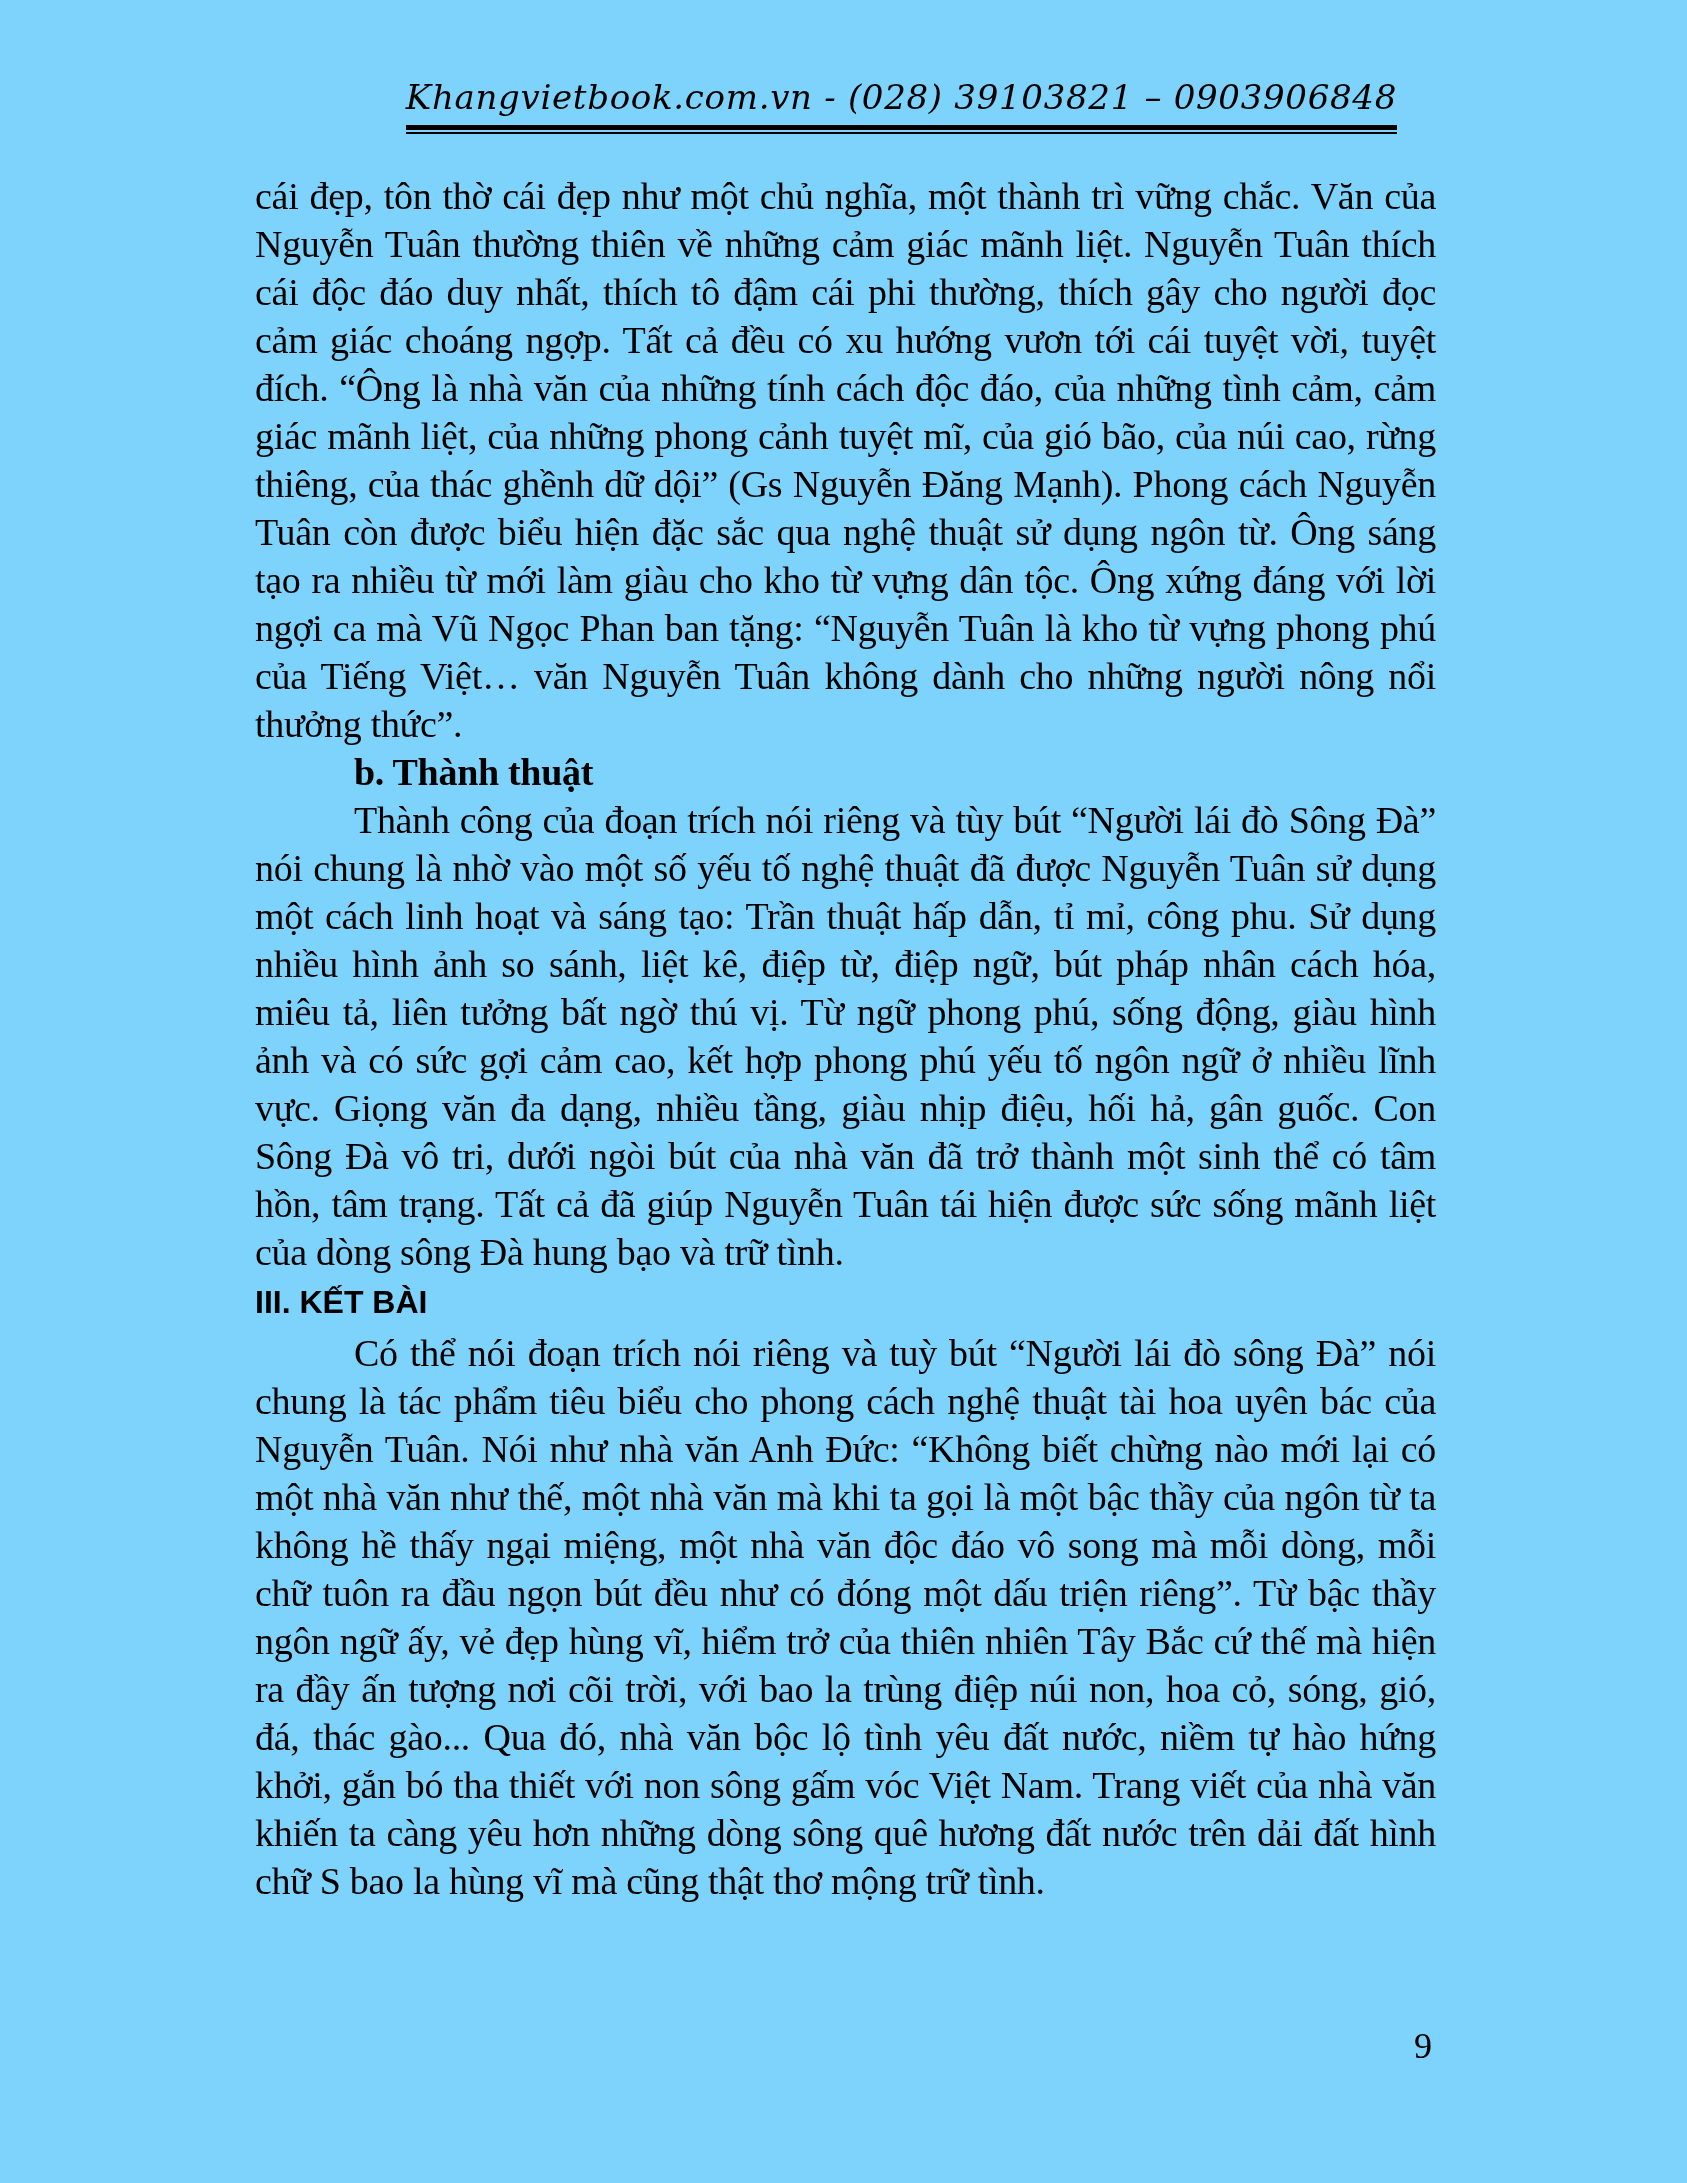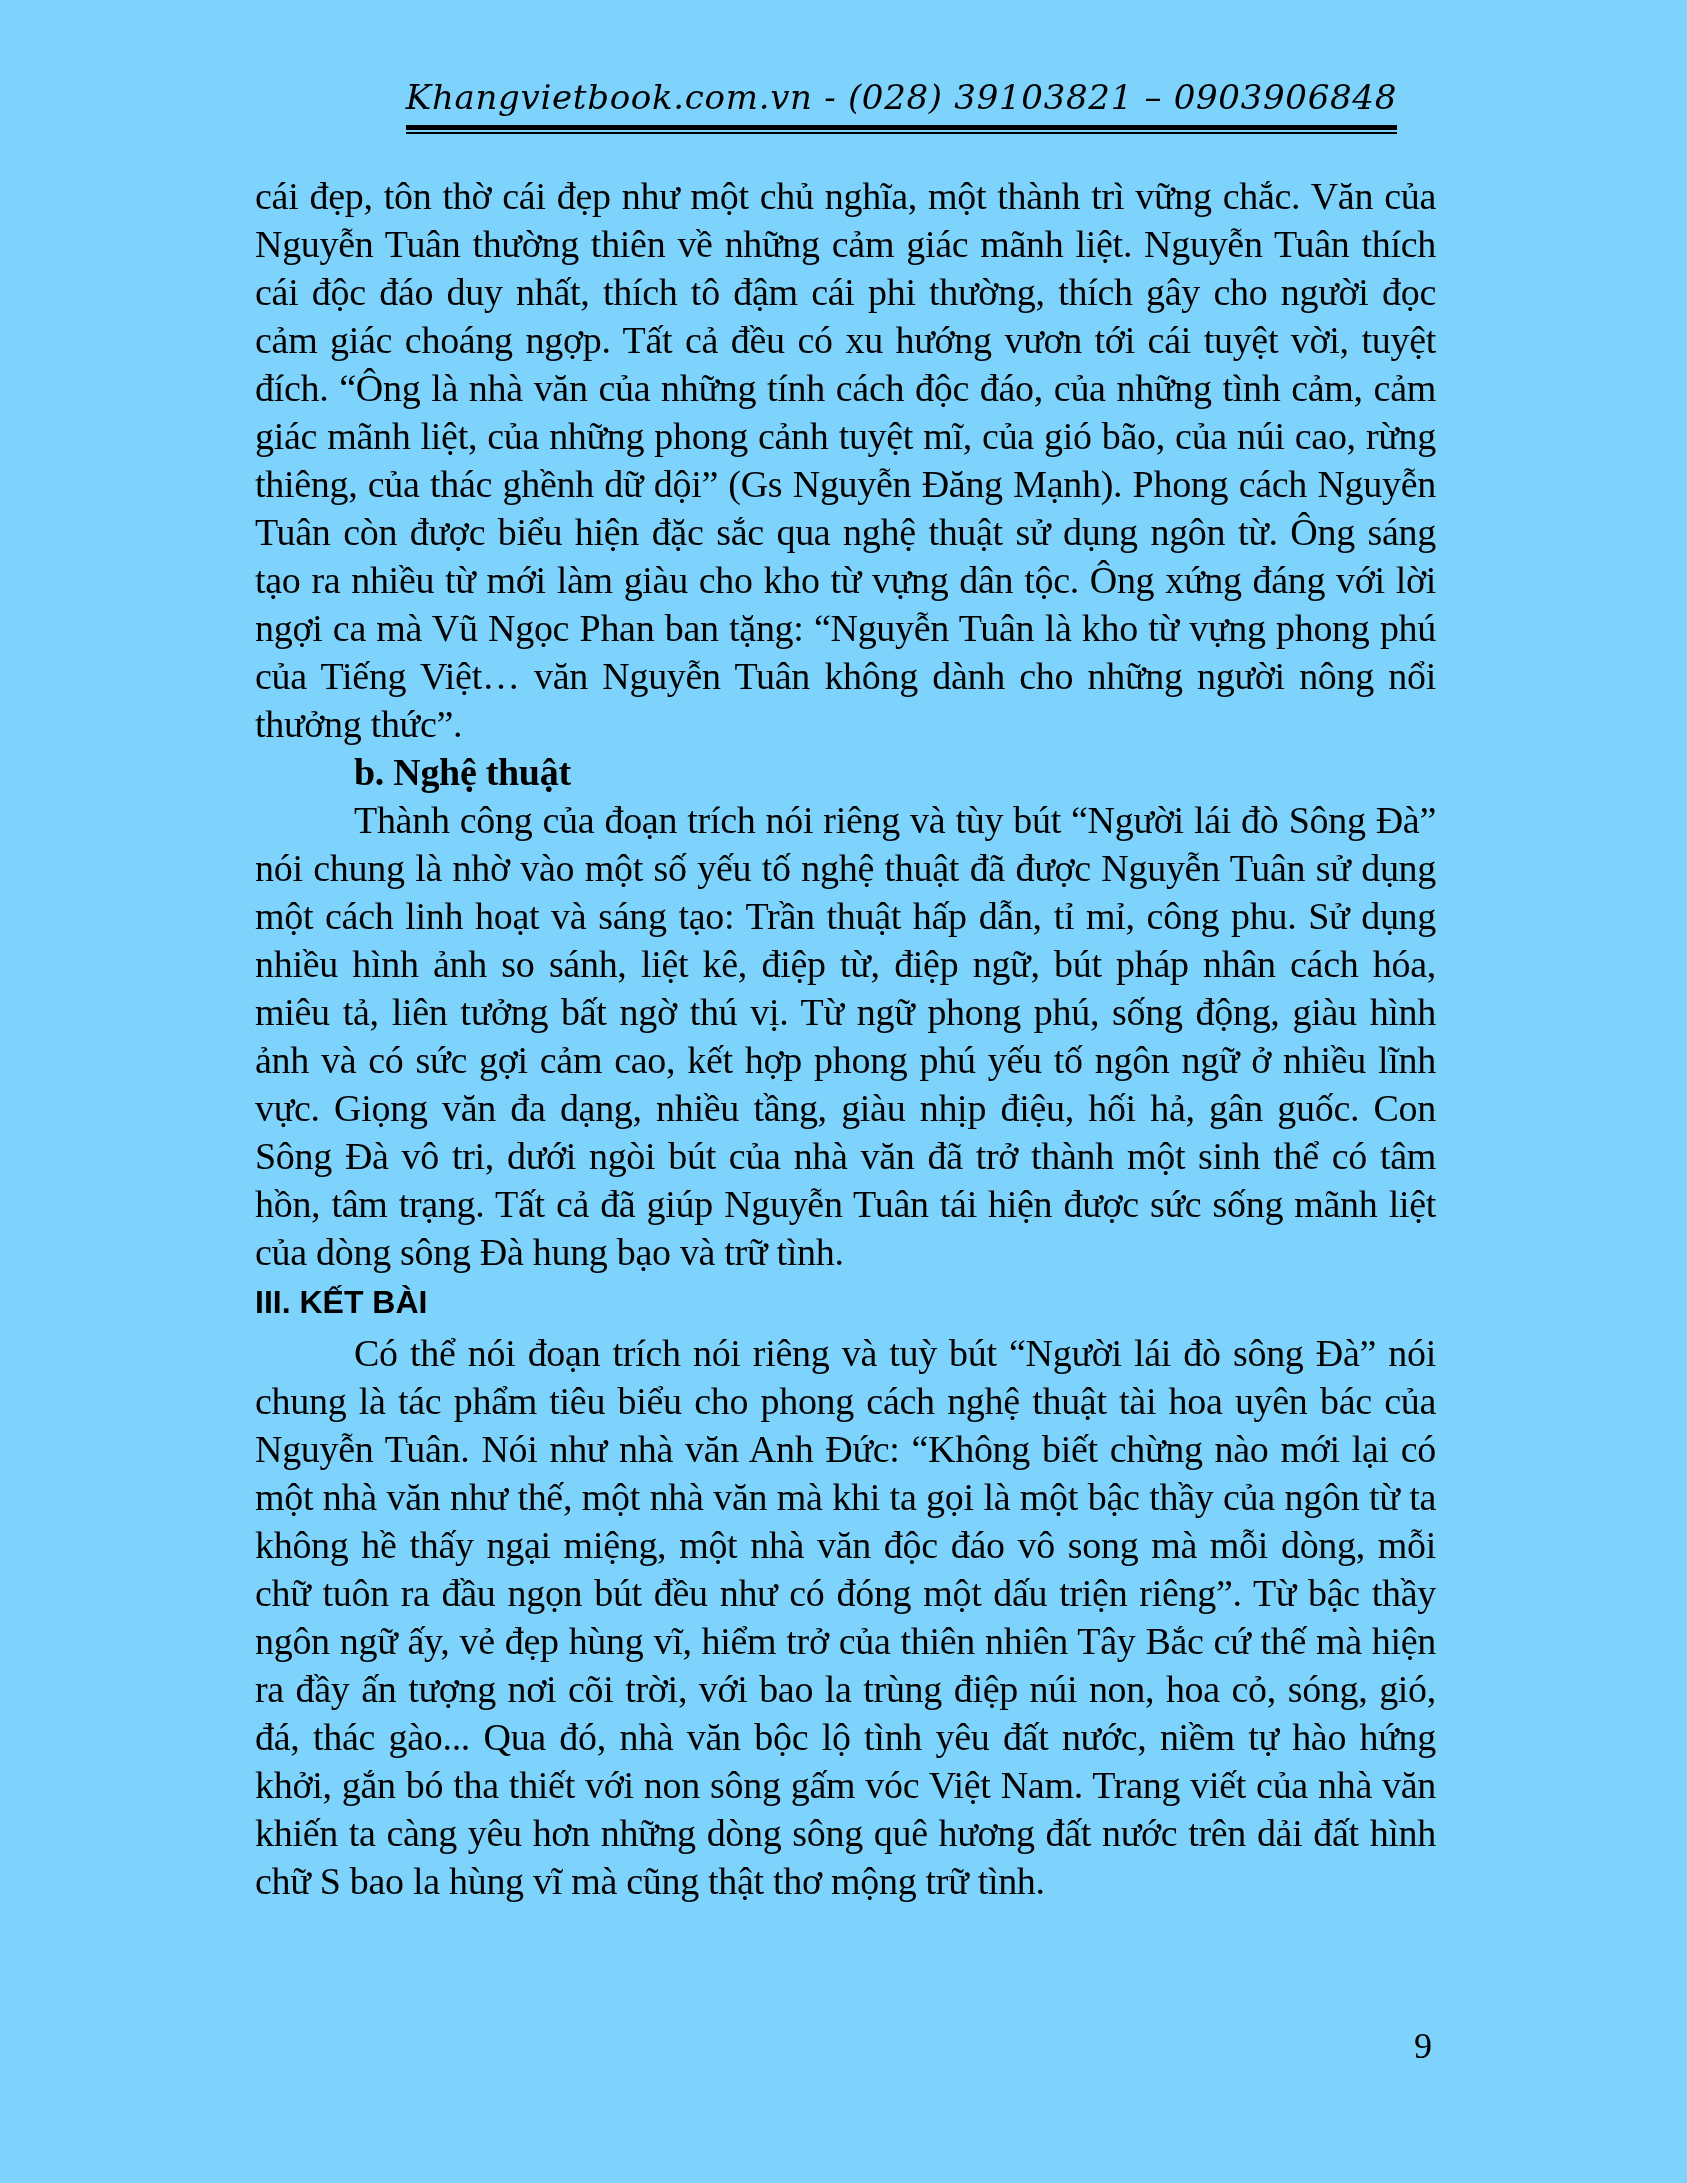--- a/index.html
+++ b/index.html
@@ -108,21 +108,21 @@
     <span class="header-inner">
       <span class="header-text">Khangvietbook.com.vn - (028) 39103821 – 0903906848</span>
       <span class="header-rule-thick"></span>
       <span class="header-rule-thin"></span>
     </span>
   </header>
 
   <main class="doc-body">
     <p class="body-p no-indent">cái đẹp, tôn thờ cái đẹp như một chủ nghĩa, một thành trì vững chắc. Văn của Nguyễn Tuân thường thiên về những cảm giác mãnh liệt. Nguyễn Tuân thích cái độc đáo duy nhất, thích tô đậm cái phi thường, thích gây cho người đọc cảm giác choáng ngợp. Tất cả đều có xu hướng vươn tới cái tuyệt vời, tuyệt đích. “Ông là nhà văn của những tính cách độc đáo, của những tình cảm, cảm giác mãnh liệt, của những phong cảnh tuyệt mĩ, của gió bão, của núi cao, rừng thiêng, của thác ghềnh dữ dội” (Gs Nguyễn Đăng Mạnh). Phong cách Nguyễn Tuân còn được biểu hiện đặc sắc qua nghệ thuật sử dụng ngôn từ. Ông sáng tạo ra nhiều từ mới làm giàu cho kho từ vựng dân tộc. Ông xứng đáng với lời ngợi ca mà Vũ Ngọc Phan ban tặng: “Nguyễn Tuân là kho từ vựng phong phú của Tiếng Việt… văn Nguyễn Tuân không dành cho những người nông nổi thưởng thức”.</p>
 
-    <h3 class="sub-heading">b. Nghệ thuật</h3>
+    <h3 class="sub-heading">b. Thành thuật</h3>
 
     <p class="body-p">Thành công của đoạn trích nói riêng và tùy bút “Người lái đò Sông Đà” nói chung là nhờ vào một số yếu tố nghệ thuật đã được Nguyễn Tuân sử dụng một cách linh hoạt và sáng tạo: Trần thuật hấp dẫn, tỉ mỉ, công phu. Sử dụng nhiều hình ảnh so sánh, liệt kê, điệp từ, điệp ngữ, bút pháp nhân cách hóa, miêu tả, liên tưởng bất ngờ thú vị. Từ ngữ phong phú, sống động, giàu hình ảnh và có sức gợi cảm cao, kết hợp phong phú yếu tố ngôn ngữ ở nhiều lĩnh vực. Giọng văn đa dạng, nhiều tầng, giàu nhịp điệu, hối hả, gân guốc. Con Sông Đà vô tri, dưới ngòi bút của nhà văn đã trở thành một sinh thể có tâm hồn, tâm trạng. Tất cả đã giúp Nguyễn Tuân tái hiện được sức sống mãnh liệt của dòng sông Đà hung bạo và trữ tình.</p>
 
     <h2 class="section-heading">III. KẾT BÀI</h2>
 
     <p class="body-p">Có thể nói đoạn trích nói riêng và tuỳ bút “Người lái đò sông Đà” nói chung là tác phẩm tiêu biểu cho phong cách nghệ thuật tài hoa uyên bác của Nguyễn Tuân. Nói như nhà văn Anh Đức: “Không biết chừng nào mới lại có một nhà văn như thế, một nhà văn mà khi ta gọi là một bậc thầy của ngôn từ ta không hề thấy ngại miệng, một nhà văn độc đáo vô song mà mỗi dòng, mỗi chữ tuôn ra đầu ngọn bút đều như có đóng một dấu triện riêng”. Từ bậc thầy ngôn ngữ ấy, vẻ đẹp hùng vĩ, hiểm trở của thiên nhiên Tây Bắc cứ thế mà hiện ra đầy ấn tượng nơi cõi trời, với bao la trùng điệp núi non, hoa cỏ, sóng, gió, đá, thác gào... Qua đó, nhà văn bộc lộ tình yêu đất nước, niềm tự hào hứng khởi, gắn bó tha thiết với non sông gấm vóc Việt Nam. Trang viết của nhà văn khiến ta càng yêu hơn những dòng sông quê hương đất nước trên dải đất hình chữ S bao la hùng vĩ mà cũng thật thơ mộng trữ tình.</p>
   </main>
 
   <footer class="page-footer">
     <span>9</span>

